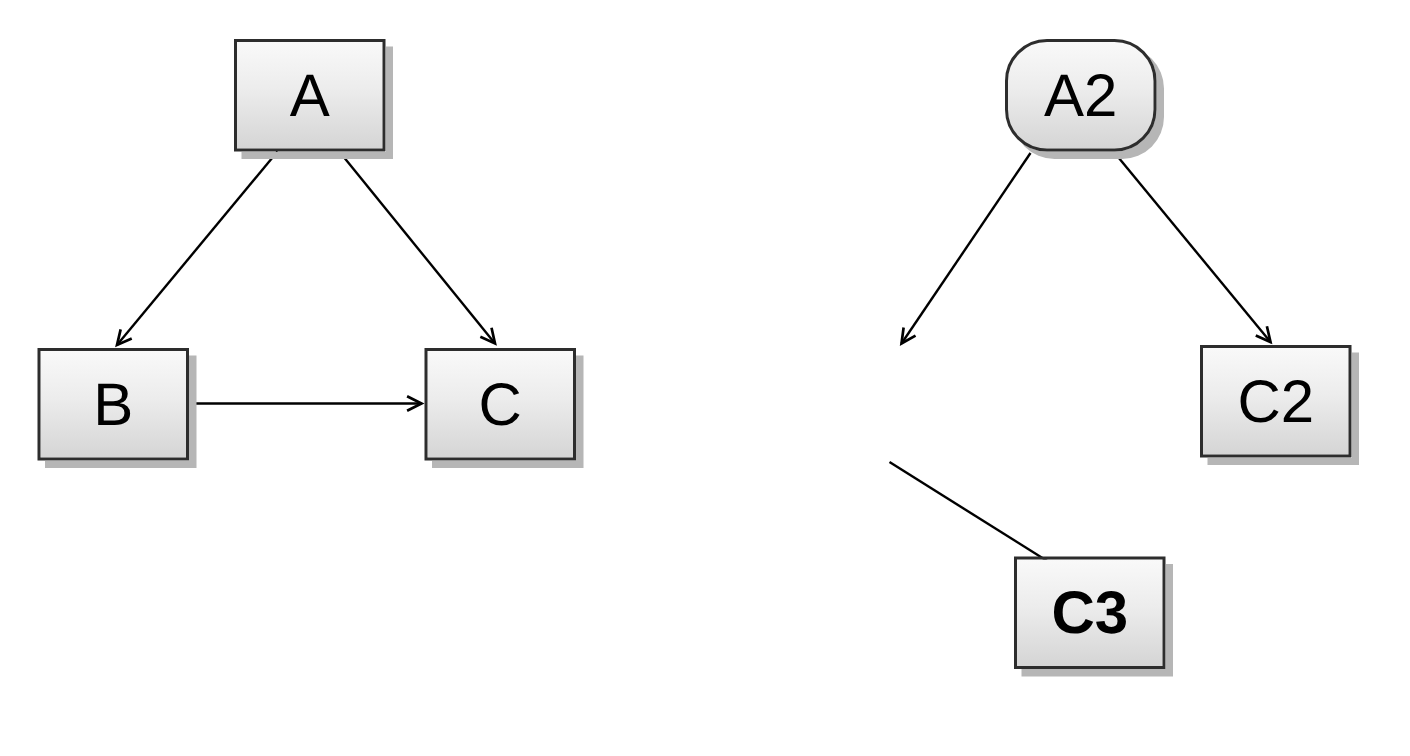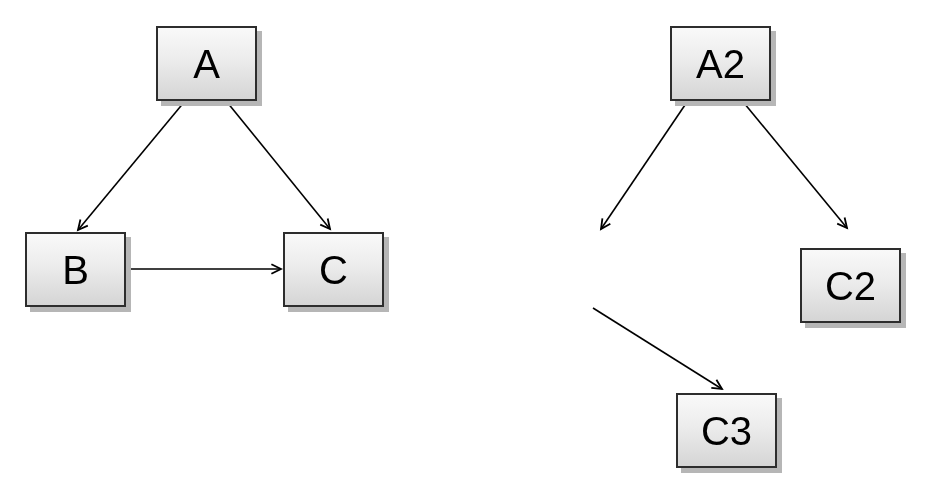--- a/index.html
+++ b/index.html
@@ -38,24 +38,24 @@
     color: #000000;
     font-size: 40px;
     line-height: 1;
     white-space: nowrap;
     user-select: none;
   }
   
   .node-a  { left: 156px; top: 26px;  }
   .node-b  { left: 25px;  top: 232px; }
   .node-c  { left: 283px; top: 232px; }
-  .node-a2 { left: 670px; top: 26px;  }
+  .node-a2 { left: 670px; top: 26px; border-radius: 28px;  }
   .node-b2 { left: 543px; top: 232px; }
-  .node-c2 { left: 800px; top: 248px; justify-content: center; }
-  .node-c3 { left: 676px; top: 393px; }
+  .node-c2 { left: 800px; top: 230px; justify-content: center; }
+  .node-c3 { left: 676px; top: 371px; font-weight: bold; }
   .edge {
     stroke: #000000;
     stroke-width: 1.6;
     fill: none;
   }
 </style>
 </head>
 <body>
 
 <div class="canvas">

